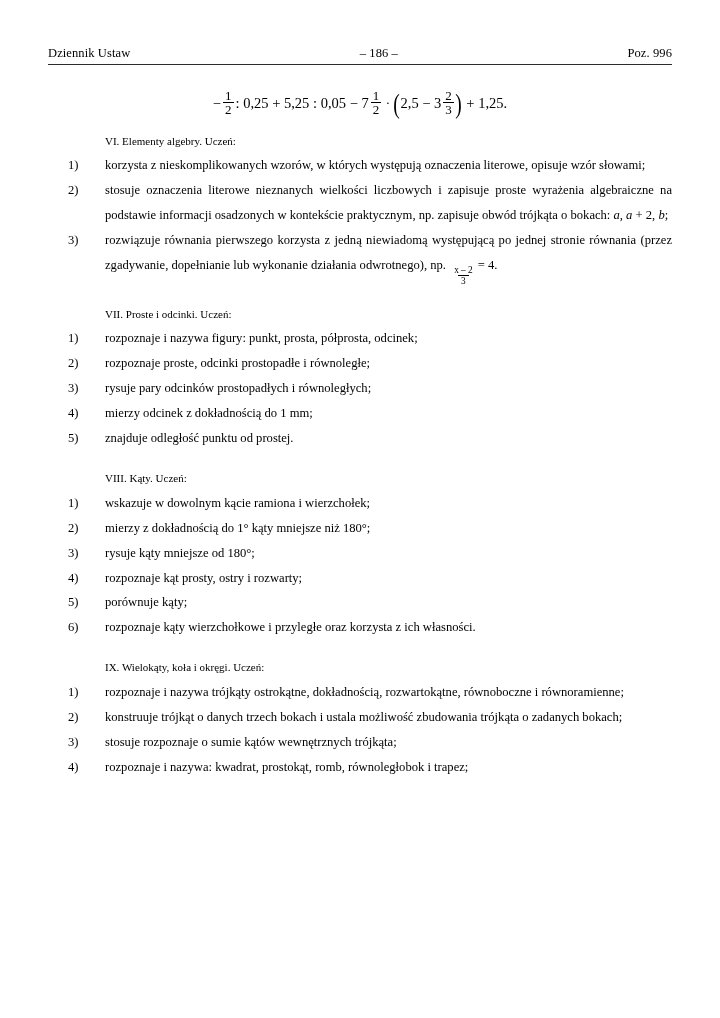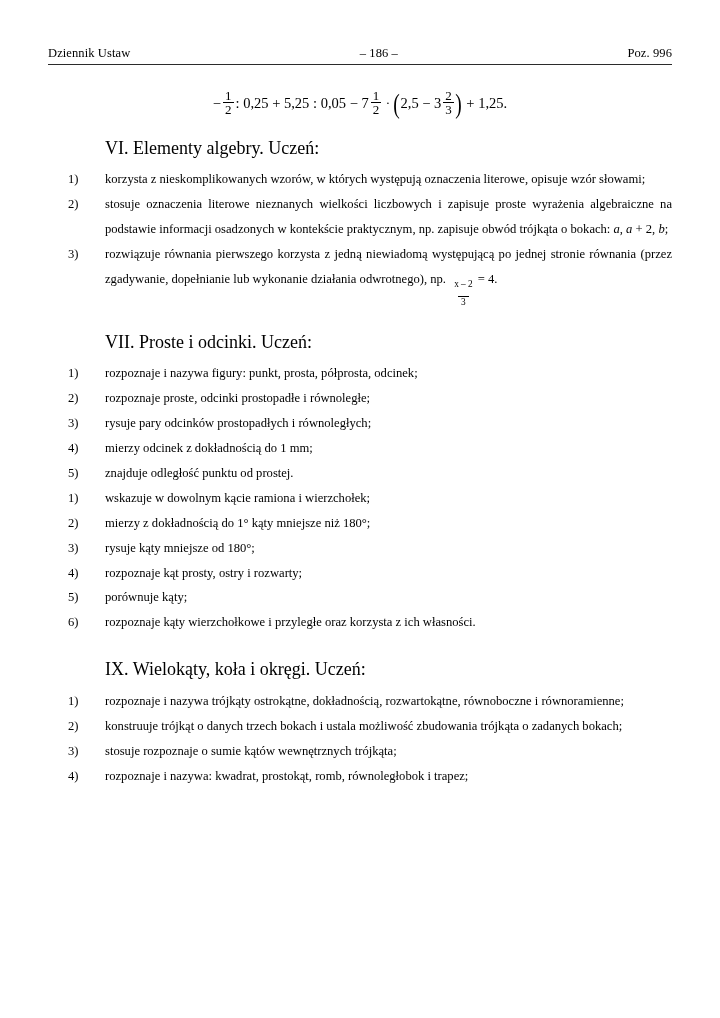--- a/index.html
+++ b/index.html
@@ -88,21 +88,21 @@
   
   .content {
     margin-top: 14px;
     font-size: 12.6px;
     line-height: 1.98;
   }
 
   .section-head {
     margin: 17px 0 1px 0;
     padding-left: 57px;
-    font-size: 18px;
+    font-size: 11px;
     line-height: 1.98;
   }
   .section-head.first { margin-top: 6px; }
 
   .item {
     position: relative;
     padding-left: 57px;
     text-align: justify;
     text-justify: inter-word;
     font-size: 12.6px;
@@ -121,21 +121,20 @@
 
   
   .ifrac {
     display: inline-flex;
     flex-direction: column;
     align-items: center;
     vertical-align: -0.42em;
     margin: 0 2px;
     font-size: 9.3px;
     line-height: 1.12;
-    gap: 7px;
   }
   .ifrac .num { padding: 0 3px; }
   .ifrac .den { padding: 0 3px; border-top: 1px solid #000; }
 </style>
 </head>
 <body>
 
 <div class="page">
 
   <div class="runhead">
@@ -207,20 +206,21 @@
     </div>
     <div class="item">
       <span class="marker">4)</span>
       <span class="body">mierzy odcinek z dokładnością do 1 mm;</span>
     </div>
     <div class="item">
       <span class="marker">5)</span>
       <span class="body">znajduje odległość punktu od prostej.</span>
     </div>
 
+    <div class="section-head">VIII. Kąty. Uczeń:</div>
 
     <div class="item">
       <span class="marker">1)</span>
       <span class="body">wskazuje w dowolnym kącie ramiona i wierzchołek;</span>
     </div>
     <div class="item">
       <span class="marker">2)</span>
       <span class="body">mierzy z dokładnością do 1° kąty mniejsze niż 180°;</span>
     </div>
     <div class="item">

